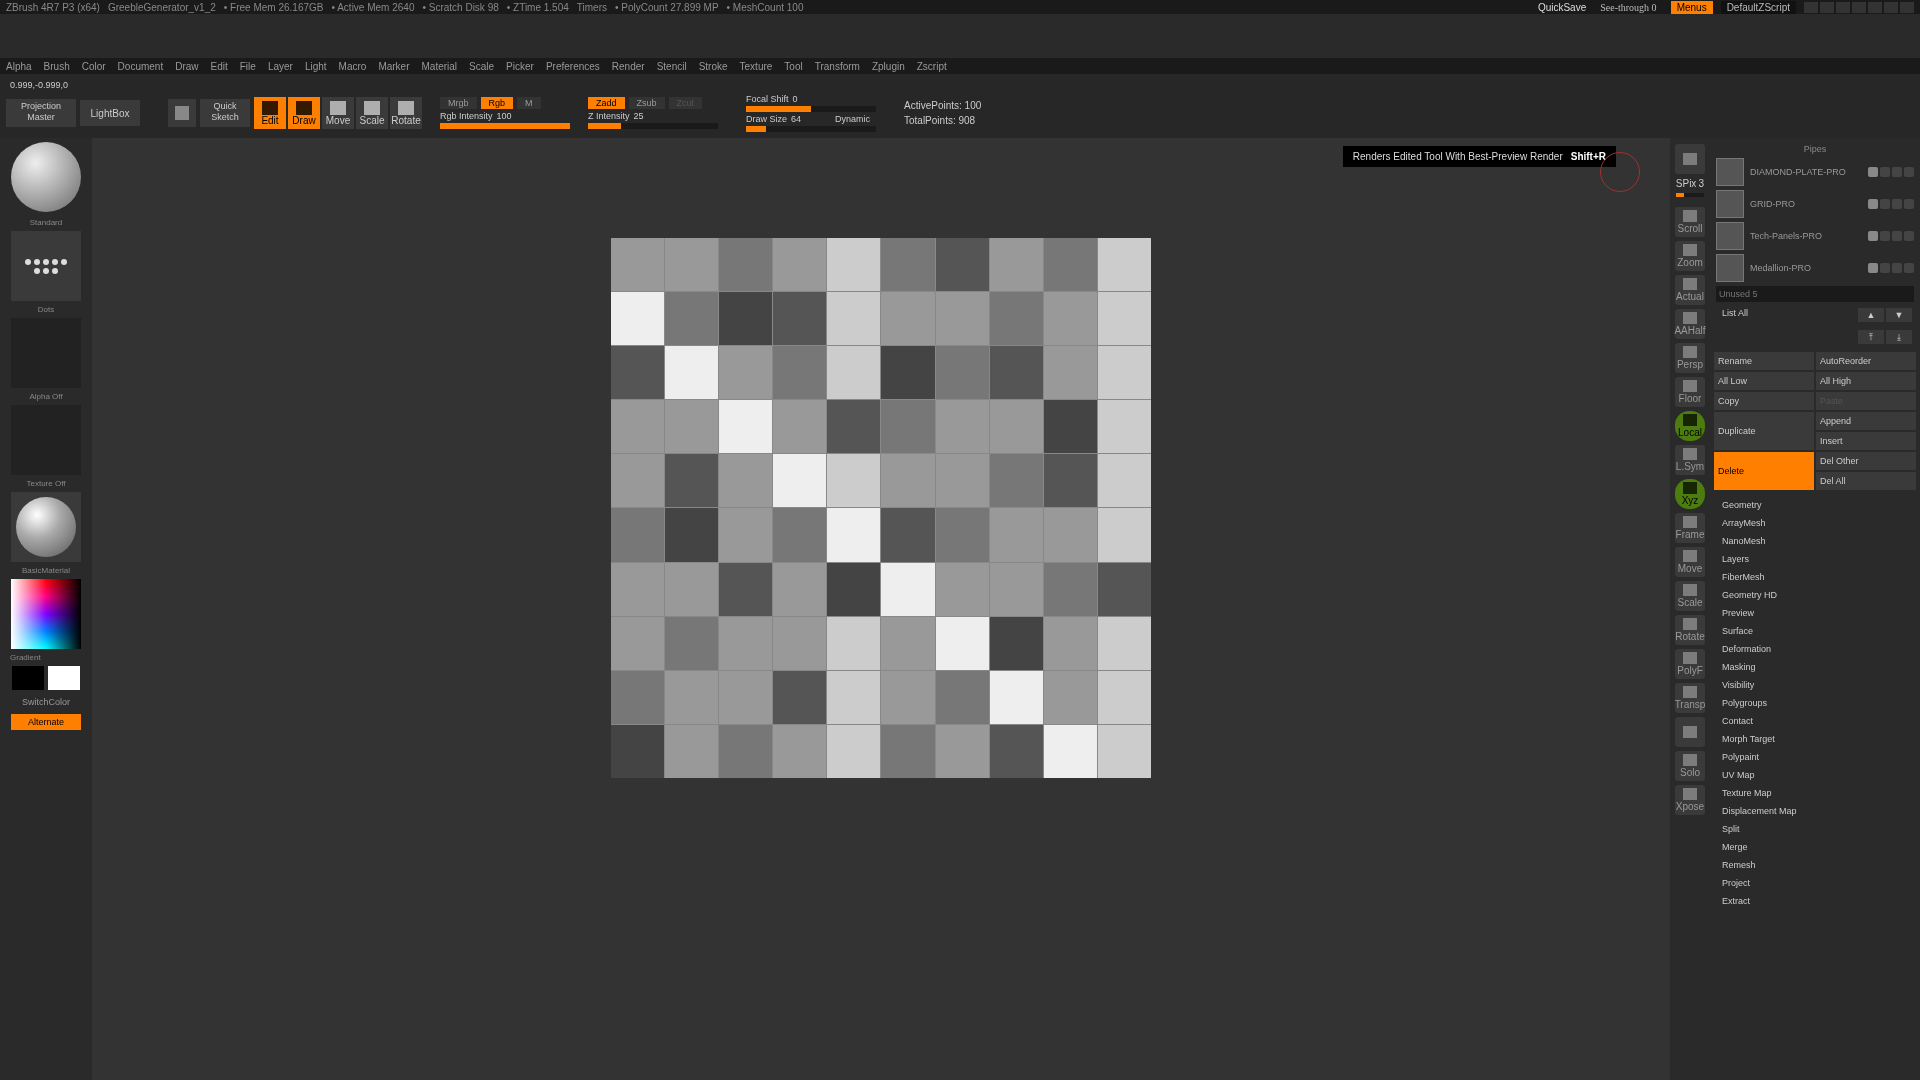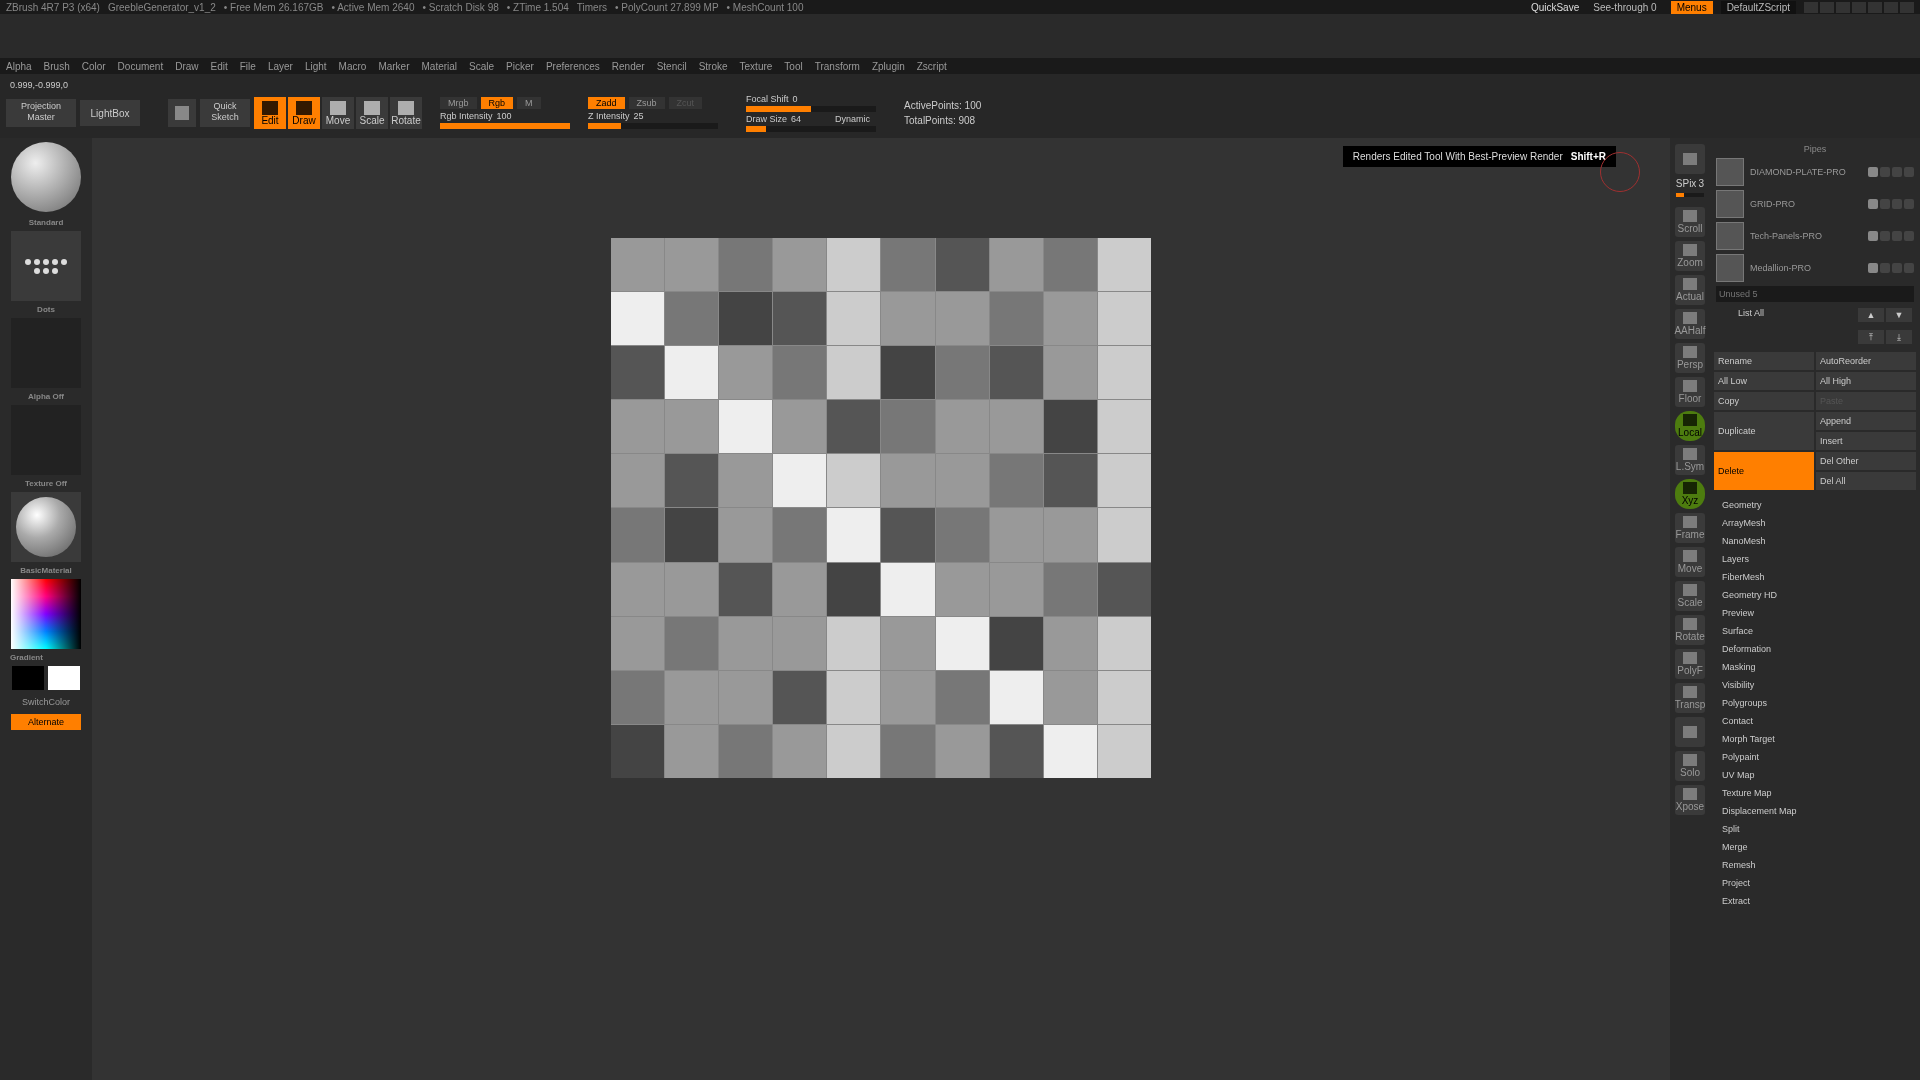--- a/index.html
+++ b/index.html
@@ -2,21 +2,21 @@
 <html><head>
 <meta charset="utf-8">
 <style>
 * { margin: 0; padding: 0; box-sizing: border-box; font-family: Verdana, sans-serif; font-size: 10px; }
 body { background: #2a2a2a; color: #aaa; width: 1920px; height: 1080px; overflow: hidden; user-select: none; }
 
 .titlebar { height: 14px; background: #1a1a1a; display: flex; align-items: center; padding: 0 6px; gap: 8px; color: #888; font-size: 9px; }
 .titlebar .info { color: #888; }
 .titlebar .spacer { flex: 1; }
 .titlebar .qsave { color: #ddd; }
-.titlebar .seethrough { color: #bbb; margin: 0 6px; }
+.titlebar .seethrough { color: #bbb; margin: 0 6px; font-family: Liberation Serif, serif; }
 .titlebar .menus { background: #ff7f00; color: #000; padding: 1px 6px; }
 .titlebar .script { background: #111; color: #bbb; padding: 1px 6px; }
 .titlebar .winbtns { display: flex; gap: 2px; }
 .titlebar .winbtns span { width: 14px; height: 11px; background: #333; display: inline-block; }
 
 .menubar { height: 16px; background: #1a1a1a; display: flex; align-items: center; padding: 0 6px; gap: 12px; color: #999; font-size: 9px; margin-top: 44px; }
 .menubar span { cursor: pointer; }
 
 .toolbar-area { background: #272727; padding: 4px 6px; }
 .coords { color: #ccc; font-size: 9px; padding: 2px 4px; }
@@ -36,21 +36,21 @@
 .toolbar .slider-label { color: #ccc; font-size: 9px; }
 .toolbar .slider-val { color: #ccc; font-size: 9px; }
 .toolbar .slider-track { width: 130px; height: 6px; background: #1a1a1a; position: relative; }
 .toolbar .slider-fill { height: 100%; background: #ff7f00; }
 .toolbar .statcol { display: flex; flex-direction: column; gap: 4px; font-size: 9px; color: #ccc; }
 
 .main { display: flex; height: calc(1080px - 14px - 16px - 60px); }
 .left-panel { width: 92px; background: #2a2a2a; display: flex; flex-direction: column; align-items: center; padding: 4px 0; gap: 4px; }
 .left-panel .thumb { width: 70px; height: 70px; background: radial-gradient(circle at 35% 30%, #eee, #666); border-radius: 50%; margin-bottom: 2px; }
 .left-panel .thumb-box { width: 70px; height: 70px; background: #3a3a3a; display: flex; align-items: center; justify-content: center; }
-.left-panel .lbl { color: #888; font-size: 8px; font-weight: bold; }
+.left-panel .lbl { color: #888; font-size: 8px; }
 .left-panel .color-picker { width: 70px; height: 70px; background: linear-gradient(to bottom, #ff0000, #ff0080, #8000ff, #0080ff, #00ffff); position: relative; }
 .left-panel .cp-overlay { position: absolute; inset: 0; background: linear-gradient(to right, #fff 0%, rgba(255,255,255,0) 50%), linear-gradient(to right, rgba(0,0,0,0) 50%, #000 100%); }
 .left-panel .swatch-row { display: flex; gap: 4px; }
 .left-panel .swatch { width: 32px; height: 24px; }
 .left-panel .pill-btn { width: 70px; padding: 3px; text-align: center; color: #999; font-size: 9px; background: #2a2a2a; }
 .left-panel .pill-btn.active { background: #ff7f00; color: #000; }
 
 .canvas-area { flex: 1; background: #333; position: relative; display: flex; align-items: flex-start; justify-content: center; padding-top: 100px; }
 .canvas-img { width: 540px; height: 540px; background: #888; display: grid; grid-template-columns: repeat(10, 1fr); grid-template-rows: repeat(10, 1fr); gap: 1px; }
 .canvas-img div { background: #999; }
@@ -74,21 +74,21 @@
 .right-panel { width: 210px; background: #2a2a2a; padding: 4px; }
 .right-panel .pipe-lbl { text-align: center; color: #888; font-size: 9px; padding: 2px; }
 .right-panel .sub-row { display: flex; align-items: center; gap: 6px; padding: 2px; }
 .right-panel .sub-thumb { width: 28px; height: 28px; background: #555; border: 1px solid #777; }
 .right-panel .sub-name { color: #999; font-size: 9px; flex: 1; }
 .right-panel .sub-tog { display: flex; gap: 2px; }
 .right-panel .sub-tog span { width: 10px; height: 10px; background: #444; border-radius: 2px; }
 .right-panel .sub-tog span.on { background: #888; }
 .right-panel .input-row { padding: 2px; }
 .right-panel .input-row input { width: 100%; background: #1a1a1a; border: none; color: #888; padding: 3px; font-size: 9px; }
-.right-panel .arrow-row { display: flex; justify-content: space-between; padding: 4px; margin-left: 16px; }
+.right-panel .arrow-row { display: flex; justify-content: space-between; padding: 4px; }
 .right-panel .arrow-row .listall { color: #ccc; font-size: 9px; padding-left: 4px; }
 .right-panel .arrow-row .arrows { display: flex; gap: 2px; }
 .right-panel .arrow-row .arrows span { width: 26px; height: 14px; background: #3a3a3a; display: flex; align-items: center; justify-content: center; color: #ccc; font-size: 9px; }
 .right-panel .grid-btns { display: grid; grid-template-columns: 1fr 1fr; gap: 2px; margin: 4px 0; }
 .right-panel .g-btn { background: #3a3a3a; color: #ccc; padding: 4px; font-size: 9px; text-align: left; }
 .right-panel .g-btn.tall { grid-row: span 2; display: flex; align-items: center; }
 .right-panel .g-btn.dim { color: #555; }
 .right-panel .g-btn.danger { background: #ff7f00; color: #000; }
 .right-panel .panel-list { display: flex; flex-direction: column; }
 .right-panel .p-item { padding: 4px 8px; color: #ccc; font-size: 9px; }

